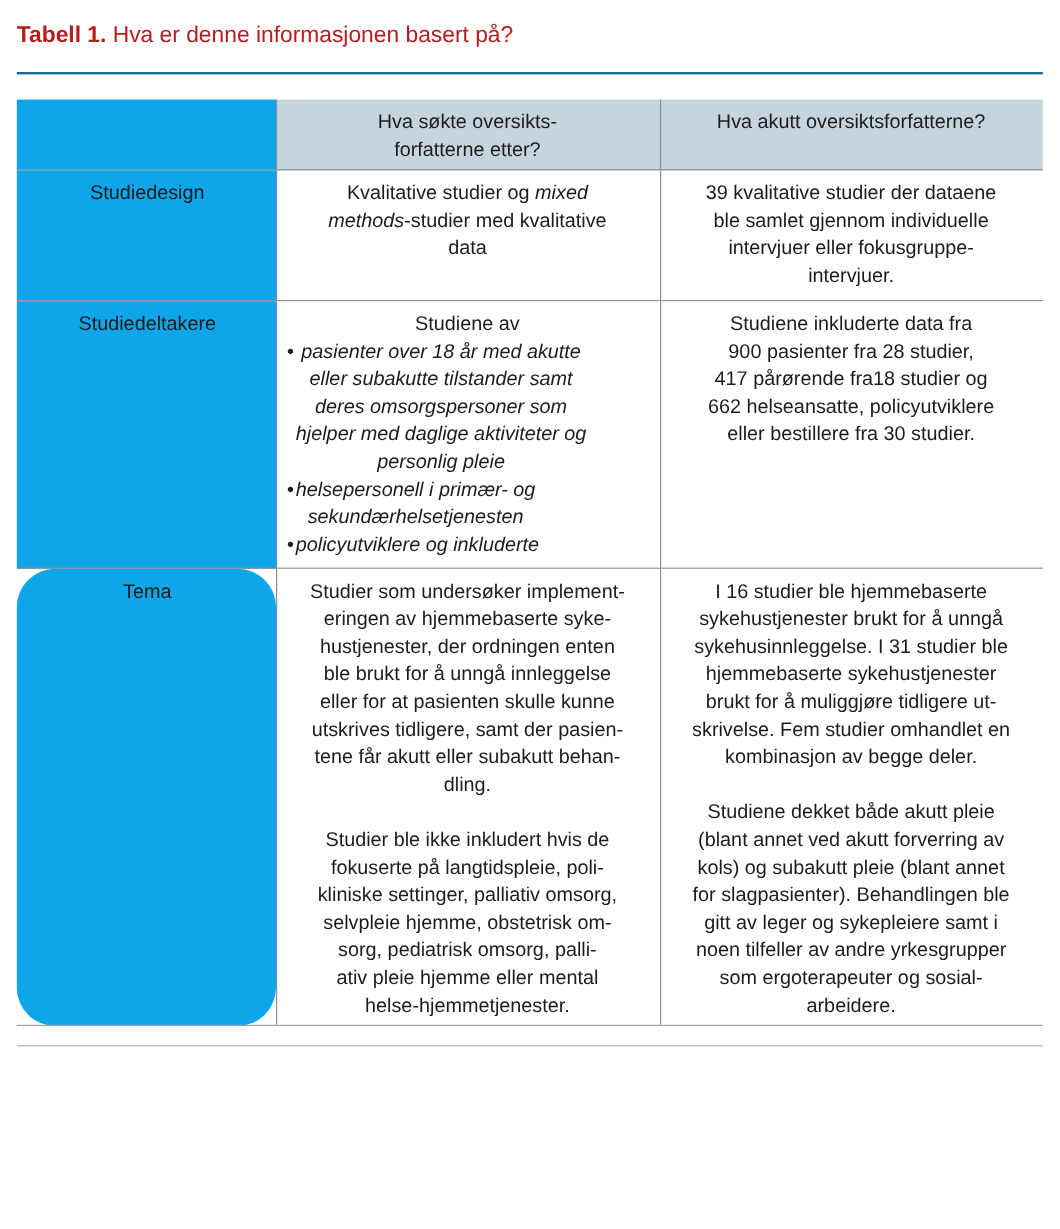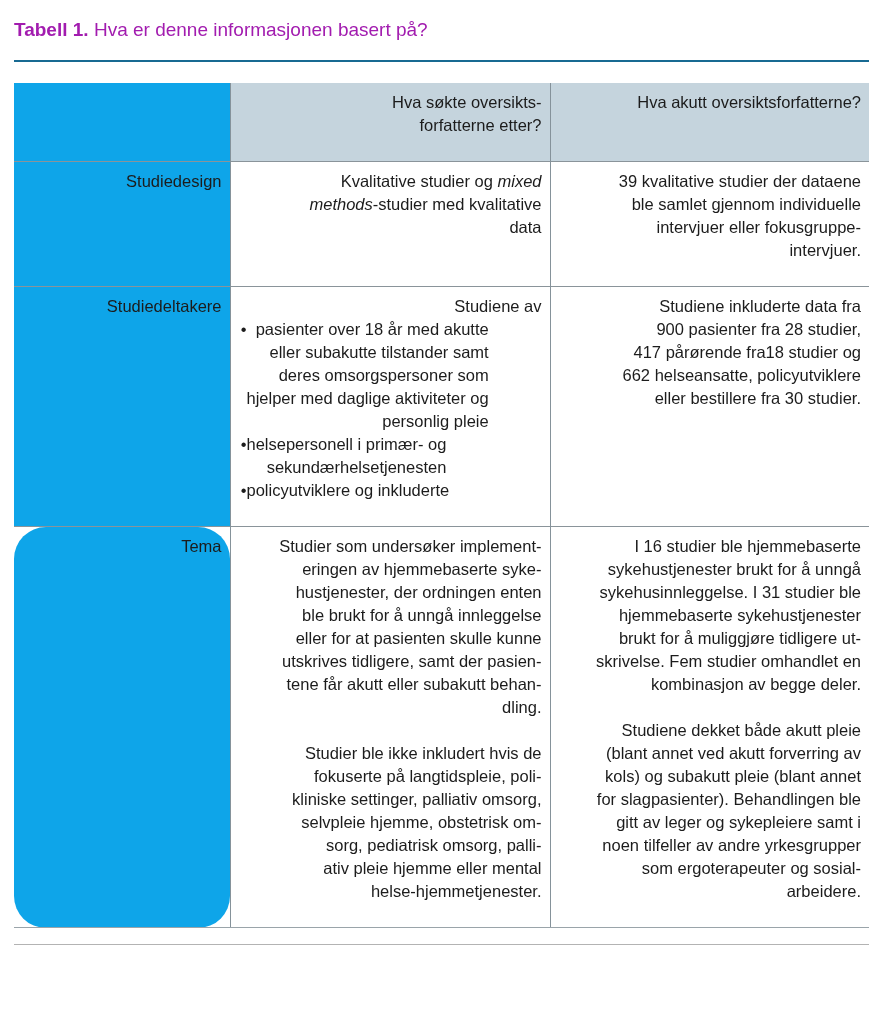--- a/index.html
+++ b/index.html
@@ -11,44 +11,44 @@
   }
   .page {
     width: 883px;
     height: 1024px;
     padding: 18px 14px 0 14px;
     overflow: hidden;
   }
   .table-title {
     font-size: 19px;
     line-height: 24px;
-    color: #a21caf;
+    color: #b91c1c;
   }
   .table-title .bold { font-weight: bold; }
   .rule-blue-top {
     height: 2px;
     background: #186a92;
     margin-top: 18px;
   }
   table.data-table {
     width: 855px;
     border-collapse: collapse;
     table-layout: fixed;
     margin-top: 21px;
     font-size: 16.5px;
     line-height: 23px;
   }
   col.c1 { width: 216px; }
   col.c2 { width: 320px; }
   col.c3 { width: 319px; }
   th, td {
     vertical-align: top;
-    text-align: right;
+    text-align: center;
     font-weight: normal;
-    padding: 8px 8px 24px 7px;
+    padding: 8px 8px 4px 7px;
   }
   td.label-cell, th.label-cell {
     background: #0ea5e9;
     padding-left: 10px;
   }
   thead th { background: #c5d4dd; }
   
   th + th, td + td { border-left: 1px solid #85929a; }
   tbody tr > * { border-top: 1px solid #8a949a; }
   tbody tr:last-child > * { border-bottom: 1px solid #9aa4aa; }
@@ -58,21 +58,21 @@
   tr.h-r2 > * { height: 223px; }
   tr.h-r3 > * { height: 375px; border-radius: 32px; }
   tr.h-r4 > * { height: 117px; }
   .pre { white-space: pre-line; }
   .para { white-space: pre-line; margin-bottom: 23px; }
   .para:last-child { margin-bottom: 0; }
   em.it { font-style: italic; }
   .bullet { display: flex; }
   .bullet-marker { flex: 0 0 9px; }
   .bullet-marker::before { content: "\2022"; }
-  .bullet-text { white-space: pre-line; }
+  .bullet-text { white-space: pre-line; font-style: italic; }
   .rule-gray-bottom {
     height: 1px;
     background: #b3b3b3;
     margin-top: 16px;
   }
 </style>
 </head>
 <body>
 
 <div class="page">

